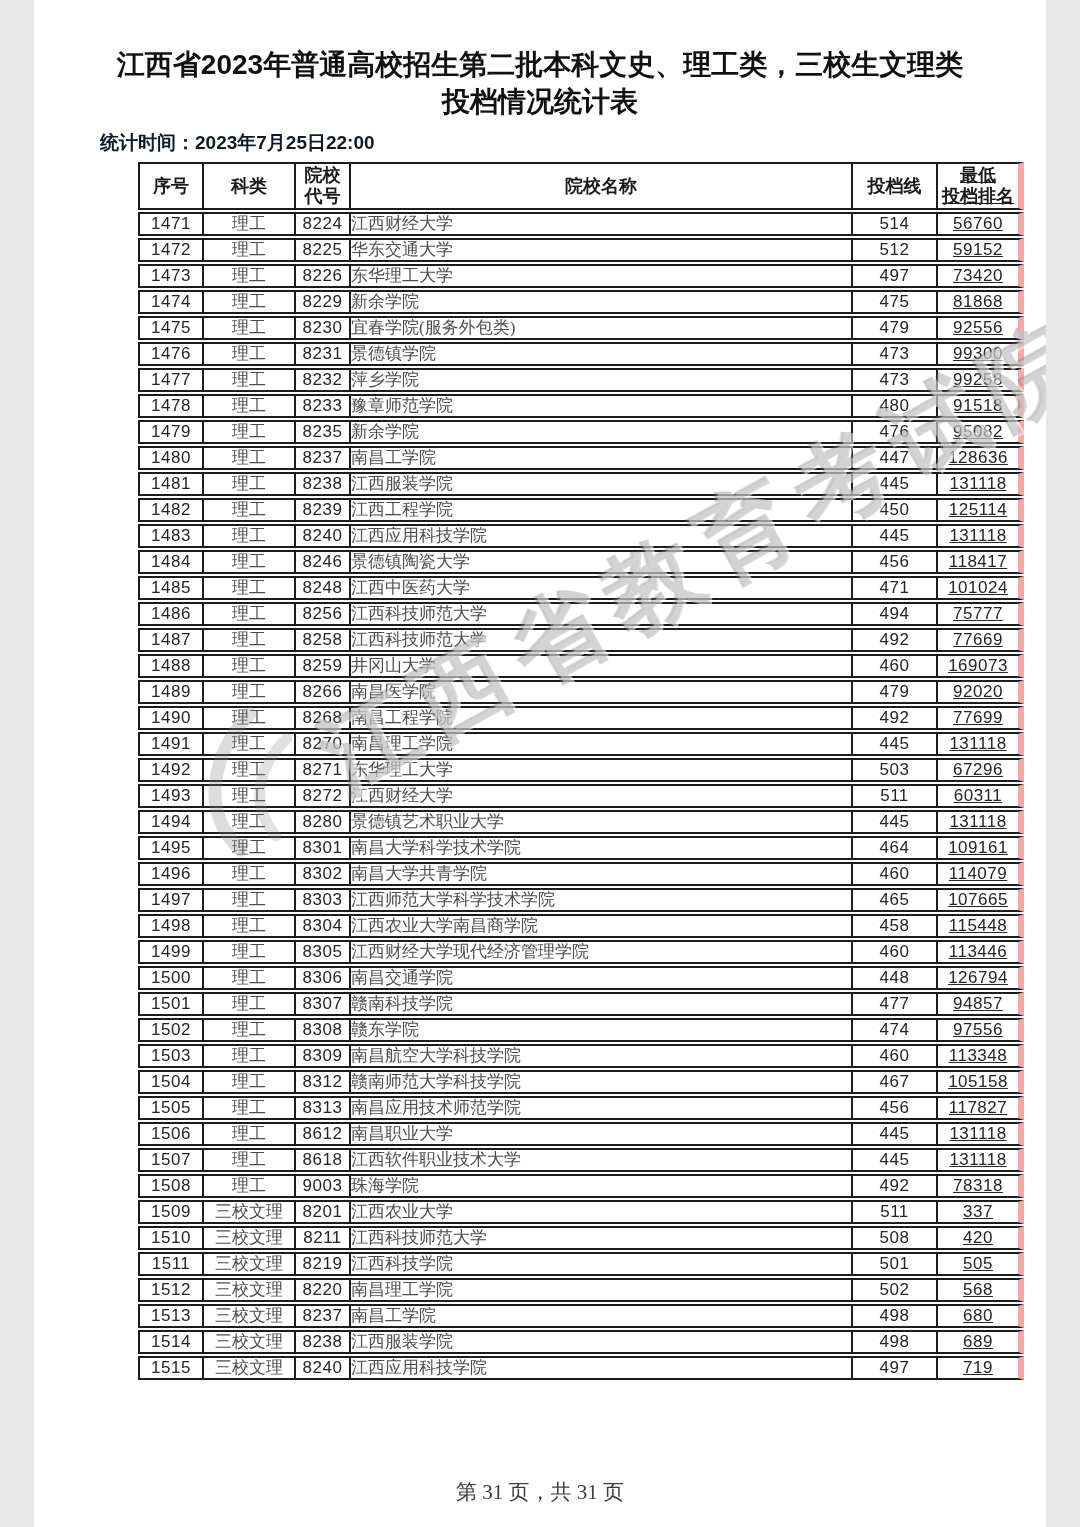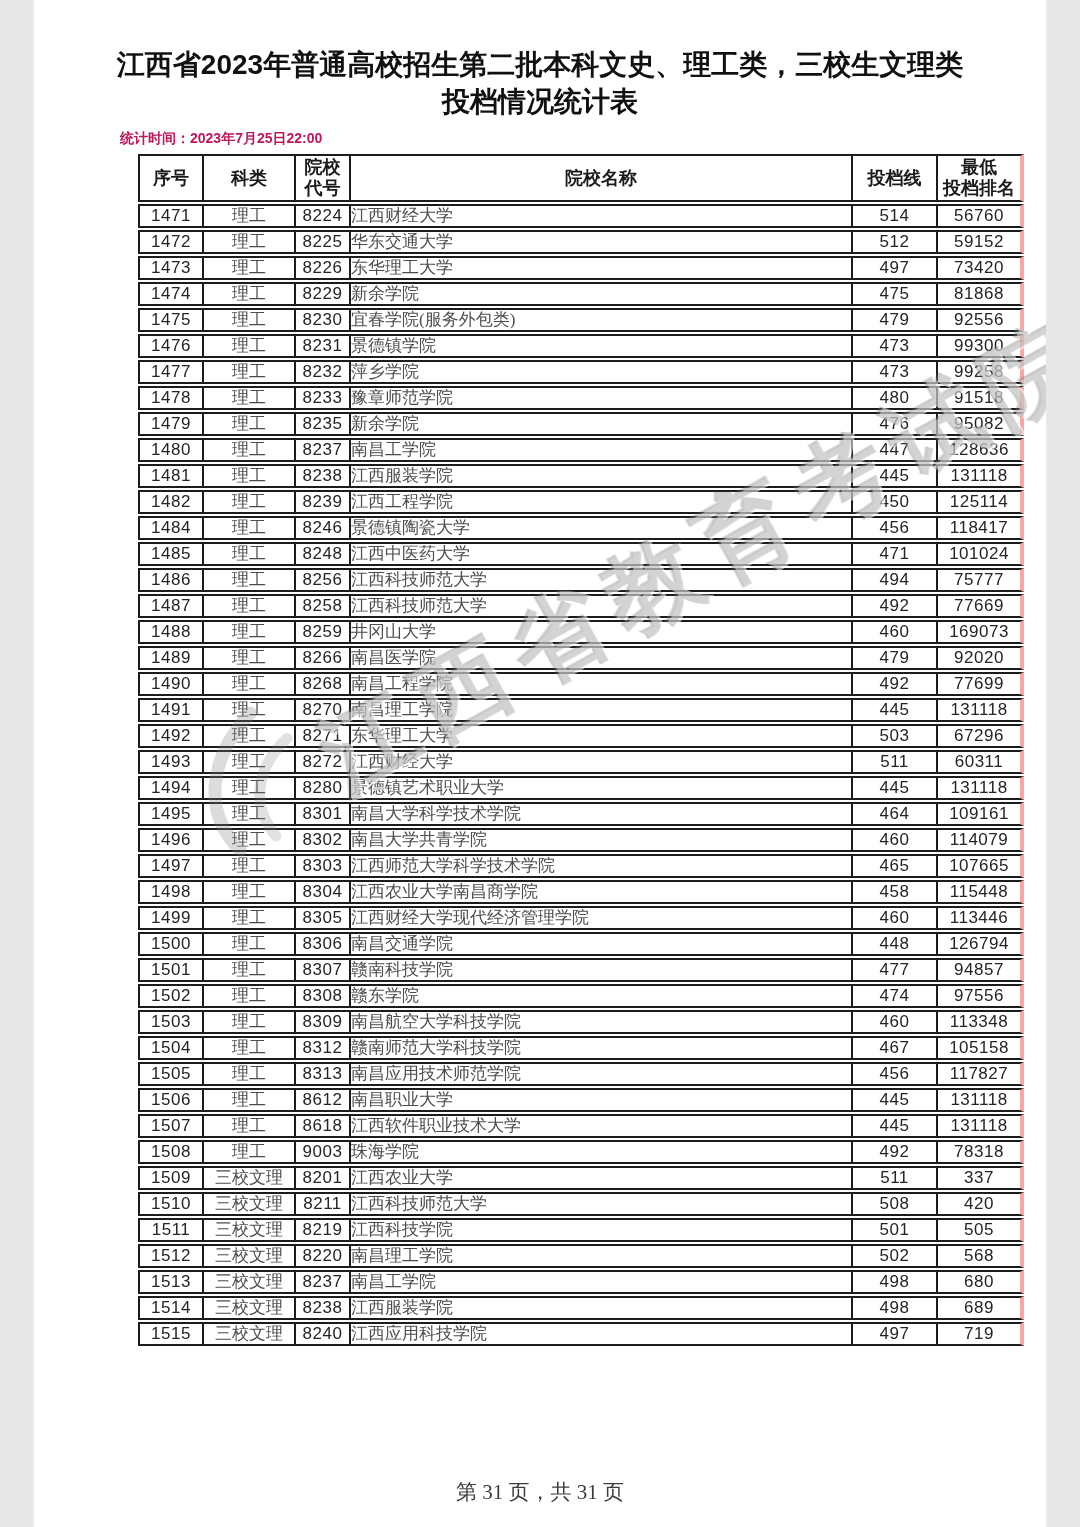--- a/index.html
+++ b/index.html
@@ -15,44 +15,45 @@
   .title{
     margin:46px 60px 0 60px;
     text-align:center;
     font-size:28px;
     line-height:37px;
     font-weight:bold;
     color:#111;
     font-family:"Liberation Sans", sans-serif;
   }
   .stats-time{
-    margin:10px 0 4px 86px;
-    font-size:14px;
+    margin:10px 0 4px 66px;
+    font-size:19px;
     font-weight:bold;
-    color:#be185d;
+    color:#0f172a;
     font-family:"Liberation Sans", sans-serif;
   }
   table.sheet{
     table-layout:fixed;
     width:886px;
     margin-left:104px;
     border-collapse:separate;
     border-spacing:0 2px;
   }
   table.sheet td, table.sheet th{
     box-sizing:border-box;
     border-top:2px solid #1c1c1c;
     border-bottom:2px solid #1c1c1c;
     border-left:2px solid #1c1c1c;
     padding:0;
     overflow:hidden;
     background:transparent;
   }
   table.sheet td:last-child, table.sheet th:last-child{
-    border-right:4px solid #fca5a5;
+    border-right:6px solid #fca5a5;
+    text-decoration:underline;
   }
   th{
     height:48px;
     font-size:18px;
     font-weight:600;
     color:#1a1a1a;
     white-space:pre-line;
     line-height:21px;
     text-align:center;
     vertical-align:middle;
@@ -230,20 +231,28 @@
         </tr>
         <tr>
           <td class="c-num">1482</td>
           <td class="c-cjk">理工</td>
           <td class="c-num">8239</td>
           <td class="c-cjk c-name">江西工程学院</td>
           <td class="c-num">450</td>
           <td class="c-num">125114</td>
         </tr>
         <tr>
+          <td class="c-num">1483</td>
+          <td class="c-cjk">理工</td>
+          <td class="c-num">8240</td>
+          <td class="c-cjk c-name">江西应用科技学院</td>
+          <td class="c-num">445</td>
+          <td class="c-num">131118</td>
+        </tr>
+        <tr>
           <td class="c-num">1484</td>
           <td class="c-cjk">理工</td>
           <td class="c-num">8246</td>
           <td class="c-cjk c-name">景德镇陶瓷大学</td>
           <td class="c-num">456</td>
           <td class="c-num">118417</td>
         </tr>
         <tr>
           <td class="c-num">1485</td>
           <td class="c-cjk">理工</td>

